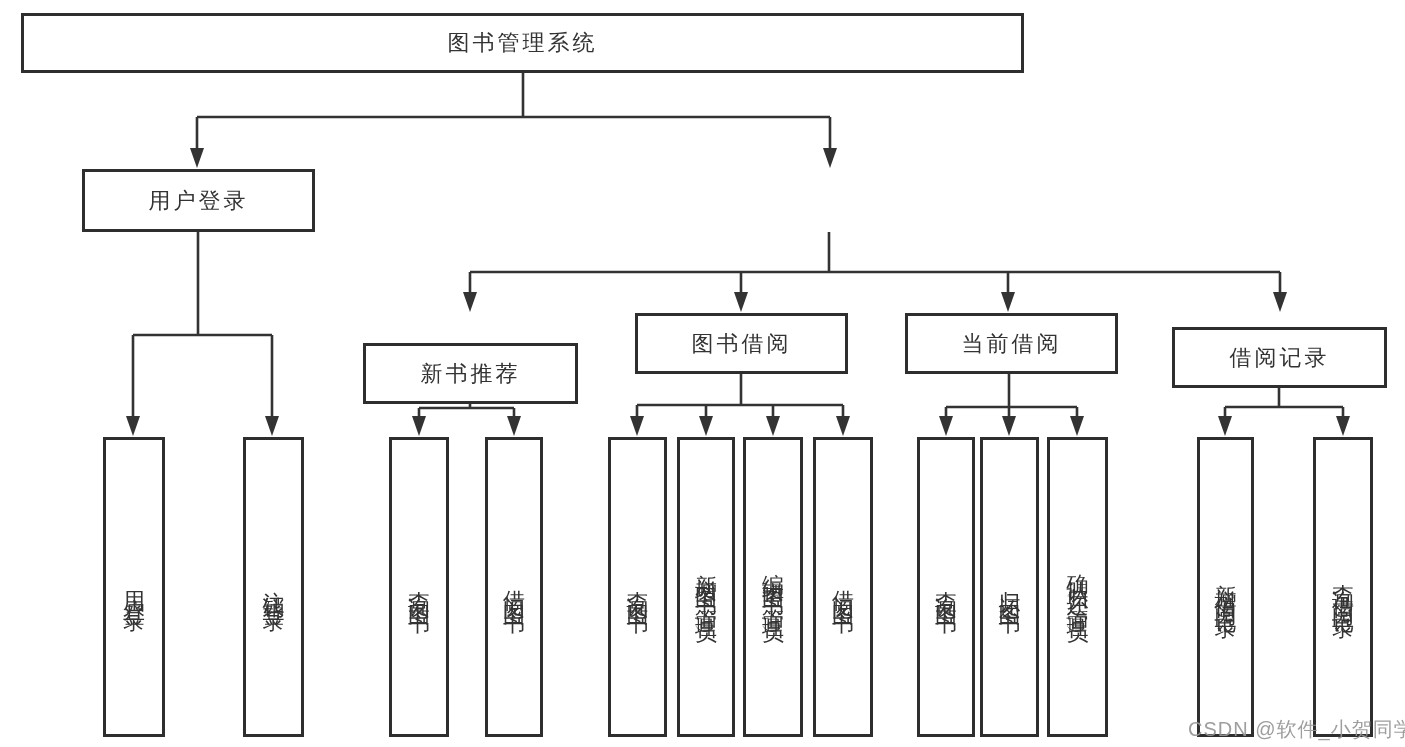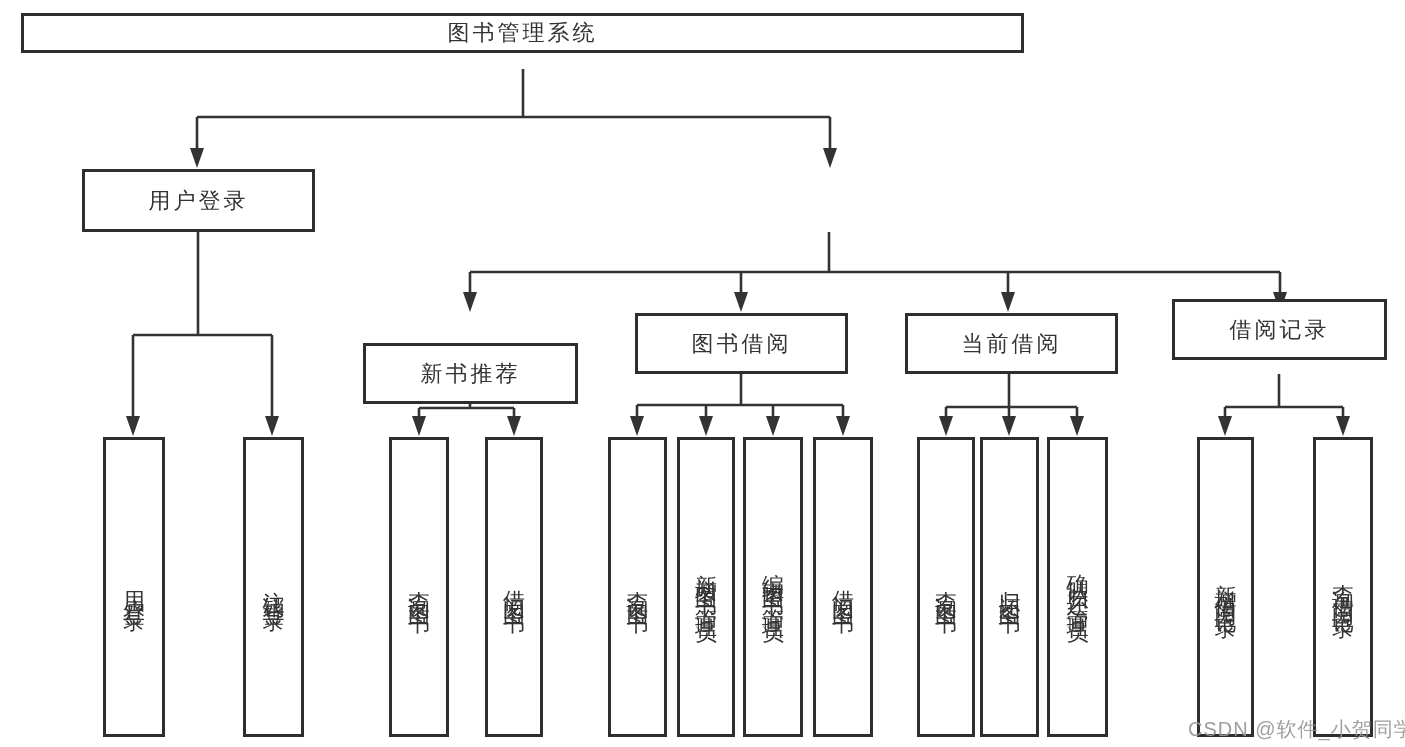--- a/index.html
+++ b/index.html
@@ -113,38 +113,38 @@
       <polygon points="1070,416 1084,416 1077,436"></polygon>
     </g>
 
     <g>
       <path d="M1279 374 V407 M1225 407 H1343 M1225 407 V419 M1343 407 V419"></path>
       <polygon points="1218,416 1232,416 1225,436"></polygon>
       <polygon points="1336,416 1350,416 1343,436"></polygon>
     </g>
   </svg>
 
-  <div class="hnode" style="left:21px; top:13px; width:1003px; height:40px;">
+  <div class="hnode" style="left:21px; top:13px; width:1003px; height:60px;">
     <span>图书管理系统</span>
   </div>
 
   <div class="hnode" style="left:82px; top:169px; width:233px; height:63px;">
     <span>用户登录</span>
   </div>
 
   <div class="hnode" style="left:363px; top:313px; width:215px; height:61px;margin-top:30px;">
     <span>新书推荐</span>
   </div>
   <div class="hnode" style="left:905px; top:313px; width:213px; height:61px;">
     <span>当前借阅</span>
   </div>
   <div class="hnode" style="left:635px; top:313px; width:213px; height:61px;">
     <span>图书借阅</span>
   </div>
-  <div class="hnode" style="left:1172px; top:299px; width:215px; height:61px;">
+  <div class="hnode" style="left:1172px; top:327px; width:215px; height:61px;">
     <span>借阅记录</span>
   </div>
 
   <div class="vnode" style="left:103px; top:437px; width:62px; height:300px;">
     <span>用户登录</span>
   </div>
   <div class="vnode" style="left:243px; top:437px; width:61px; height:300px;">
     <span>注销登录</span>
   </div>
 

